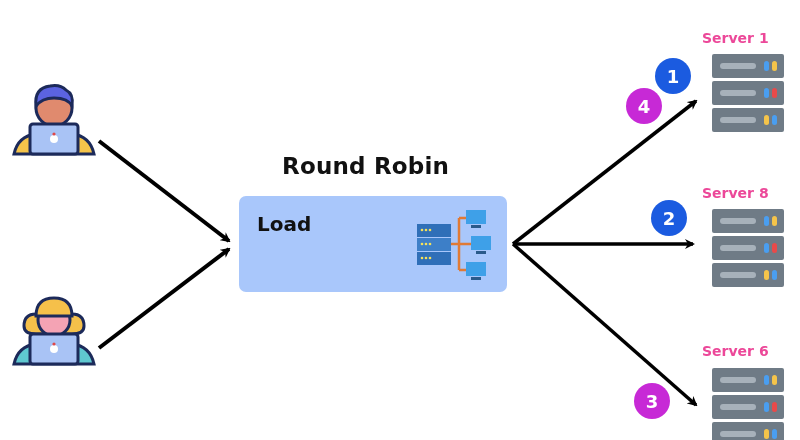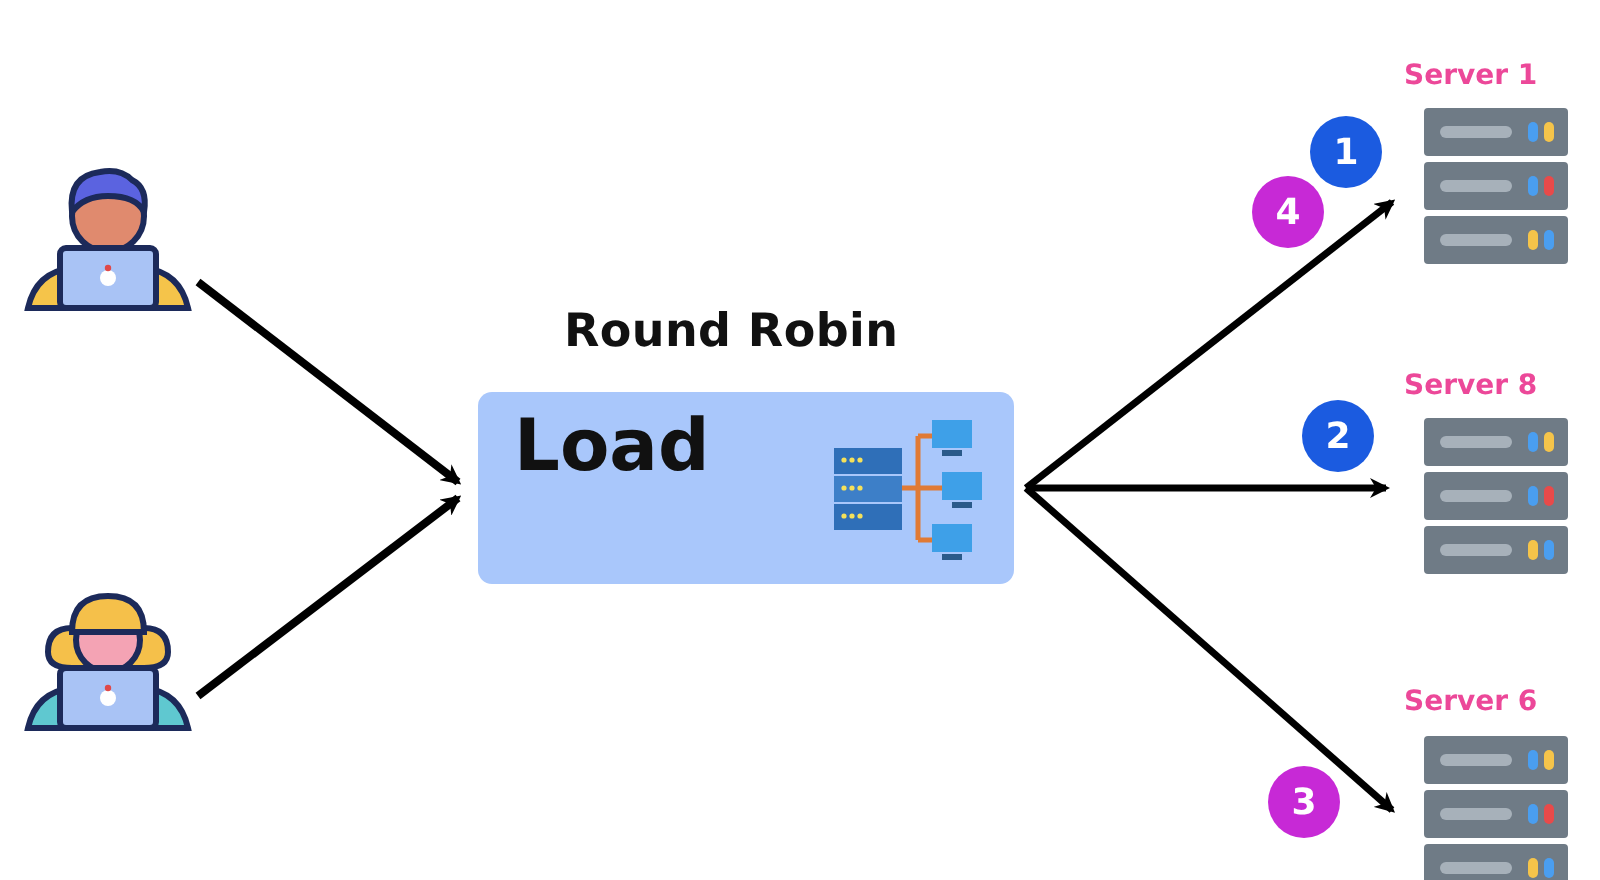--- a/index.html
+++ b/index.html
@@ -2,21 +2,21 @@
 <html><head>
 <meta charset="utf-8">
 <style>
   html, body { margin:0; padding:0; }
   body { width:800px; height:440px; background:#ffffff; position:relative; overflow:hidden;
          font-family:"DejaVu Sans", sans-serif; }
   .abs { position:absolute; }
   #diagram { position:absolute; left:0; top:0; }
   .title { position:absolute; left:282px; top:153px; font-size:23px; font-weight:bold; color:#111; letter-spacing:0.2px; }
   .lb-box { position:absolute; left:239px; top:196px; width:268px; height:96px; background:#a9c7fb; border-radius:7px; }
-  .lb-label { position:absolute; left:18px; top:10px; font-size:36px; font-weight:bold; color:#111; line-height:36px; }
+  .lb-label { position:absolute; left:18px; top:10px; font-size:20px; font-weight:bold; color:#111; line-height:36px; }
   .server-label { position:absolute; font-size:14px; font-weight:bold; color:#ec4899; }
   .badge { position:absolute; width:36px; height:36px; border-radius:50%; color:#fff; font-weight:bold;
            font-size:18px; display:flex; align-items:center; justify-content:center; }
 </style>
 </head>
 <body>
 
 <svg id="diagram" width="800" height="440" viewBox="0 0 800 440">
   <defs>
     <marker id="arrowhead" markerWidth="10" markerHeight="10" refX="8" refY="5" orient="auto" markerUnits="userSpaceOnUse">

